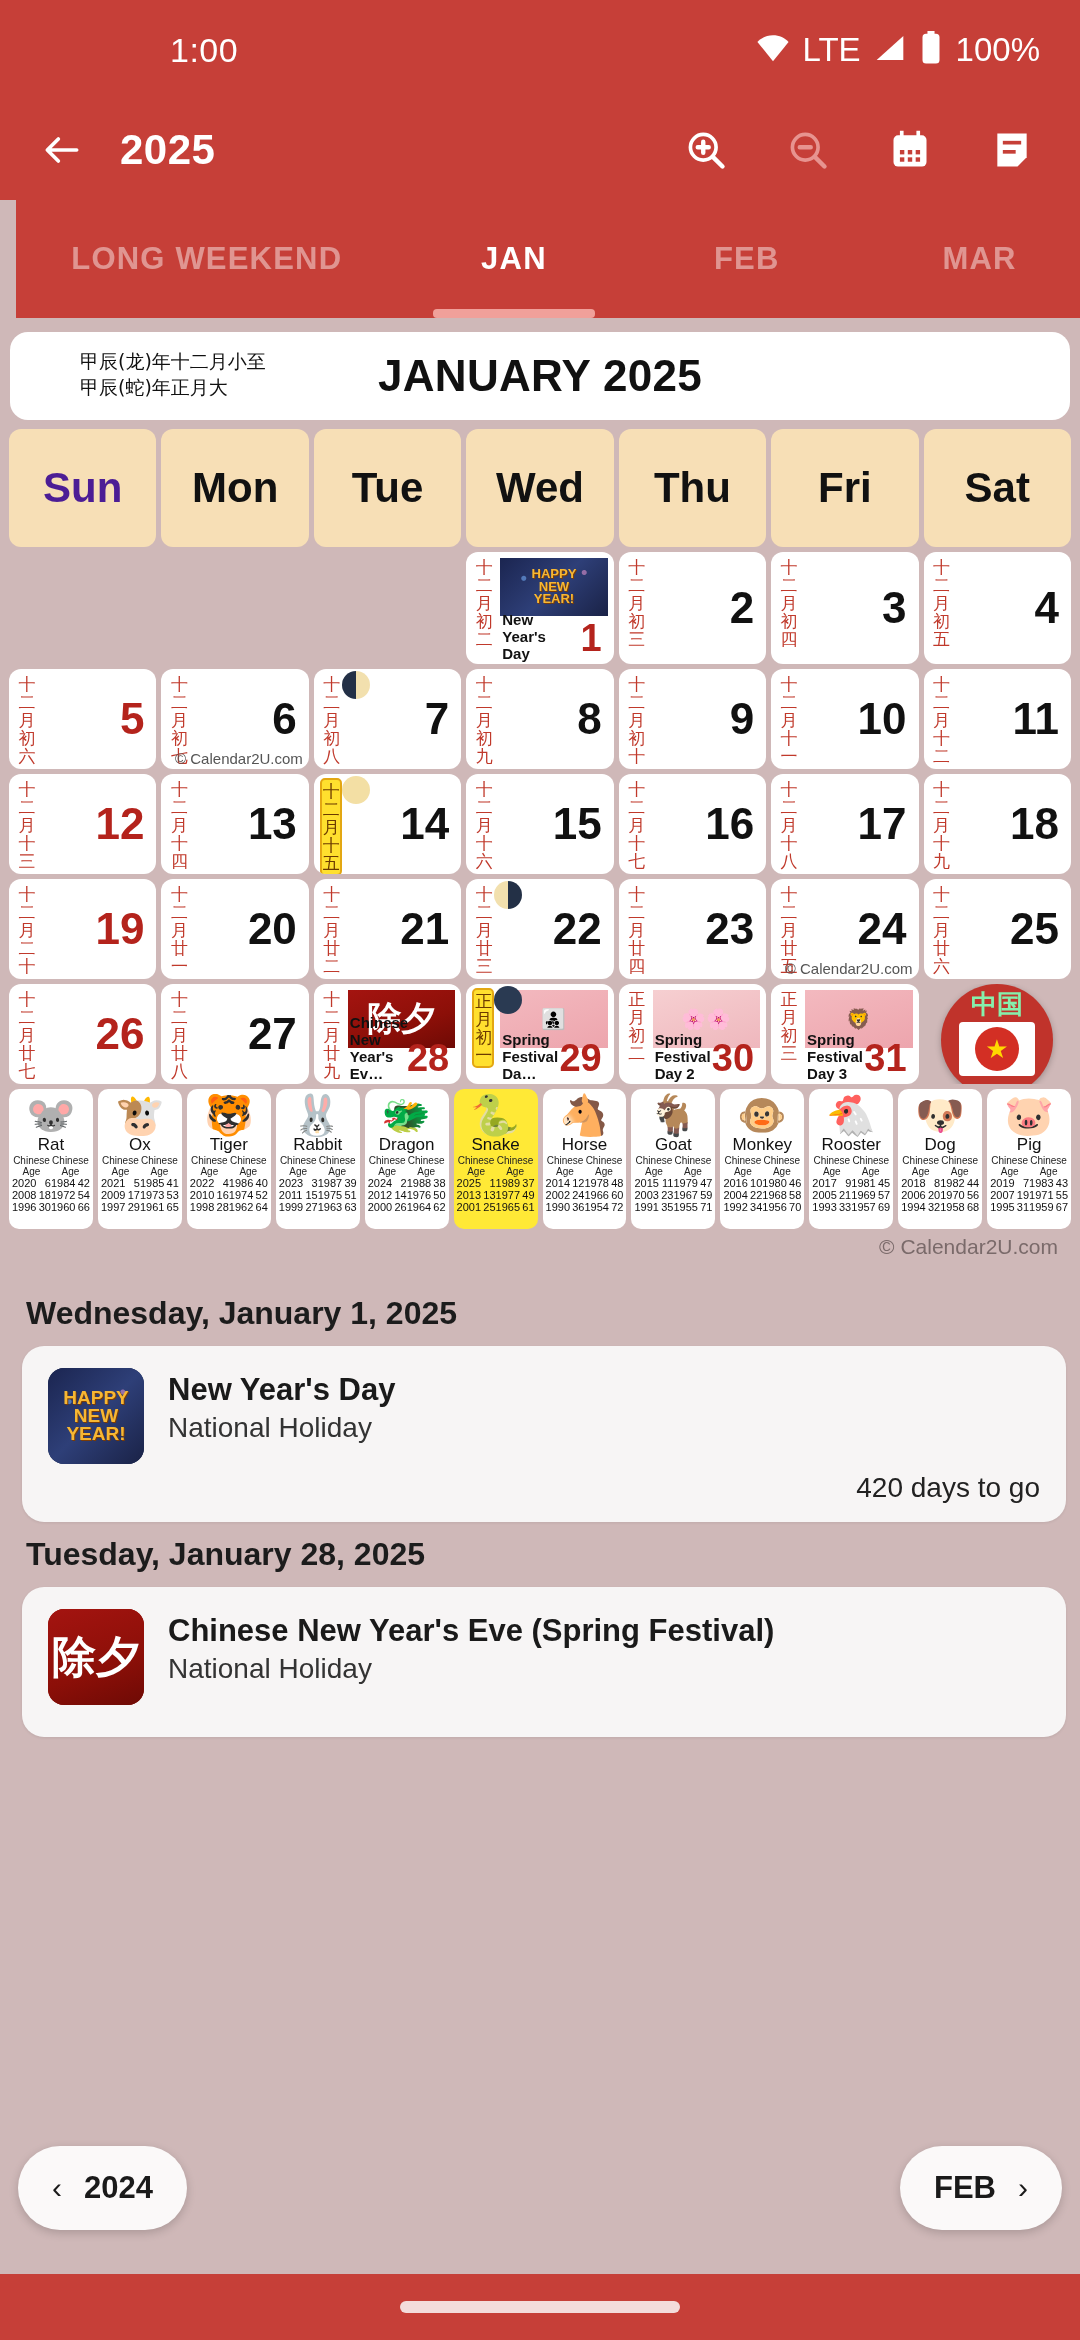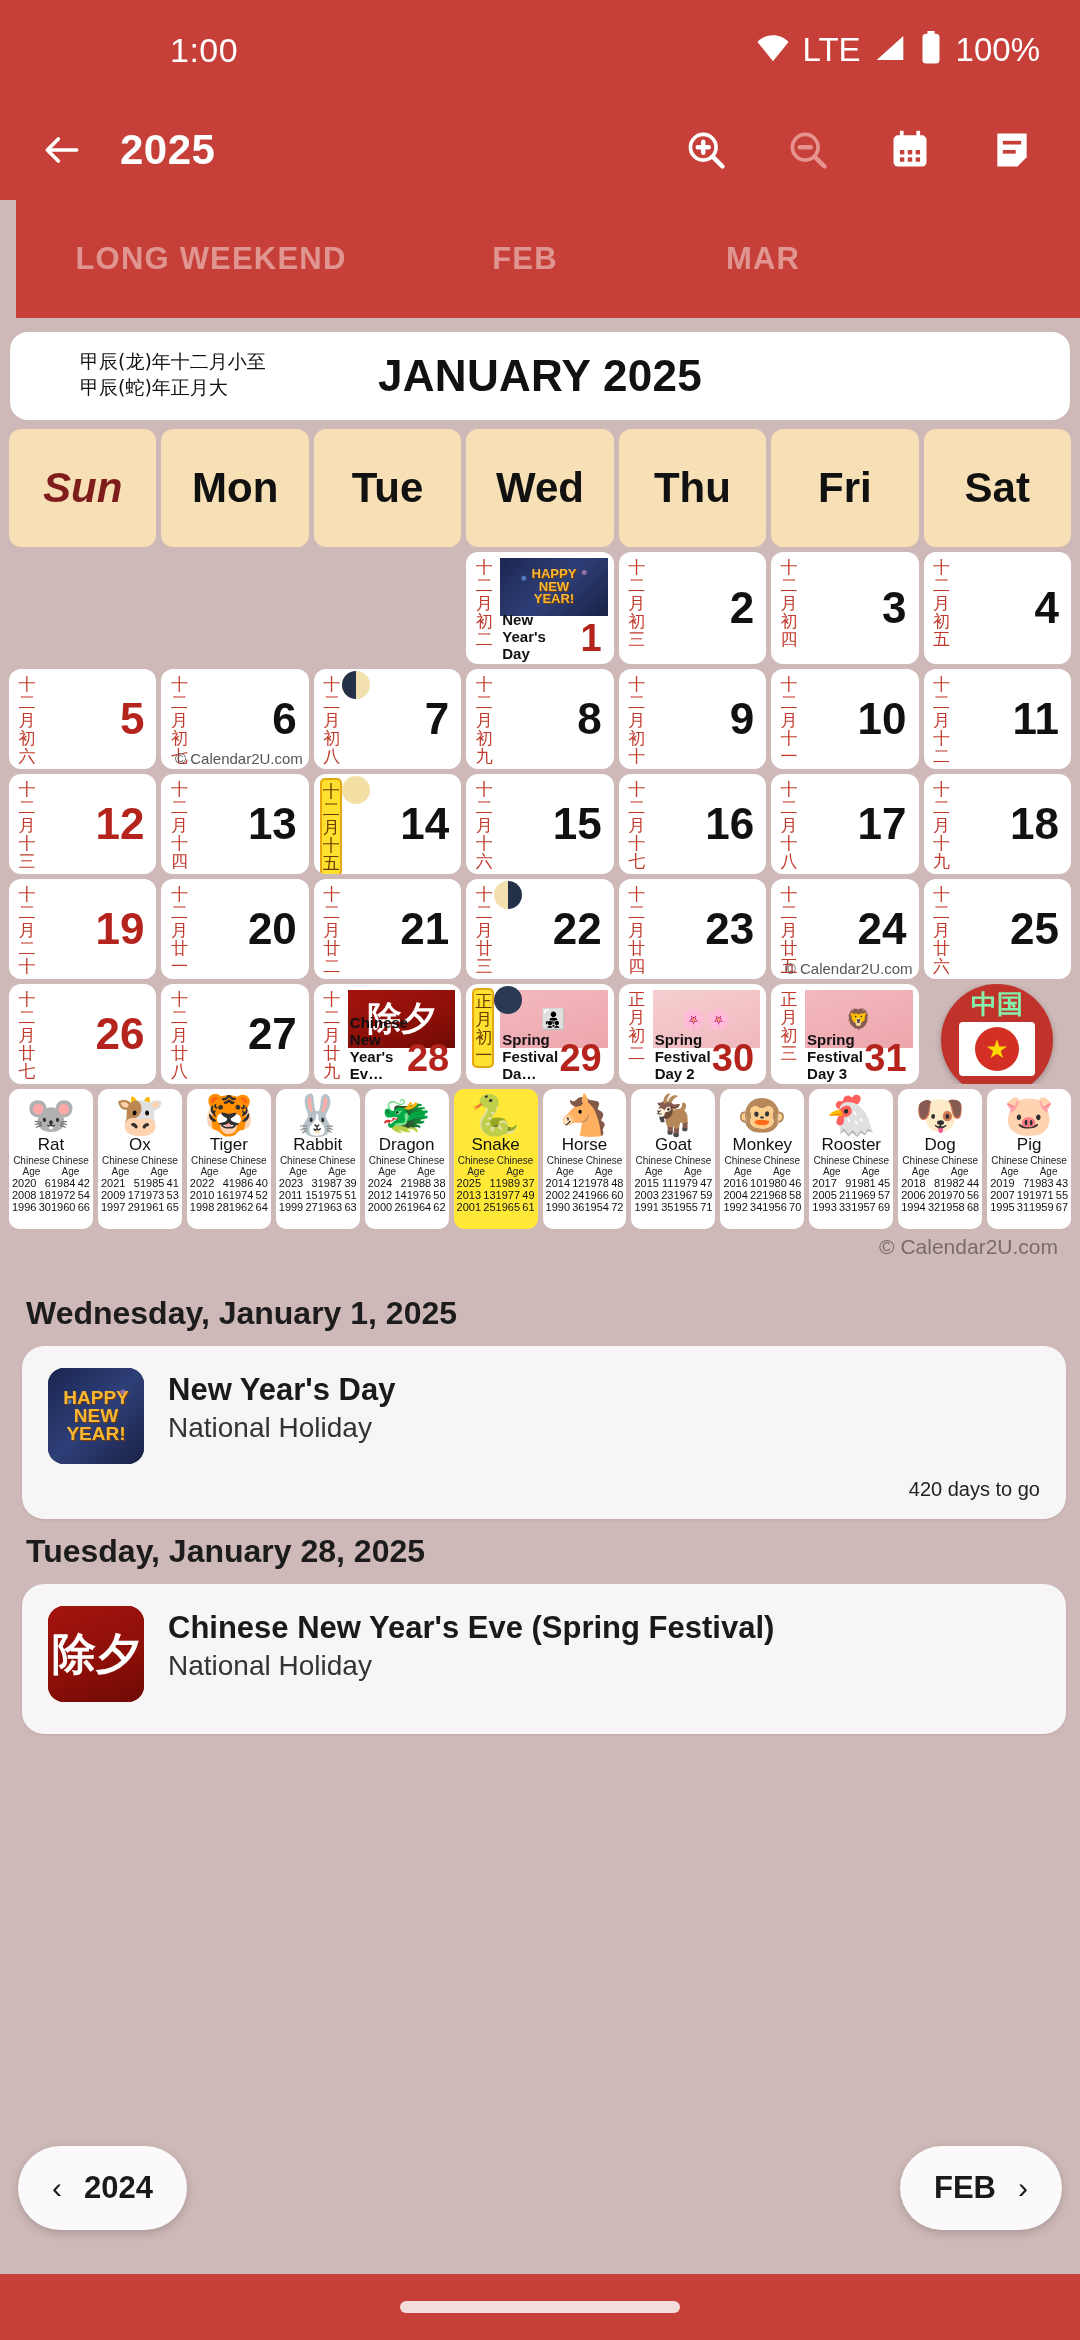--- a/index.html
+++ b/index.html
@@ -60,21 +60,21 @@
                 font-family: "DejaVu Sans", sans-serif; margin-left: 48px;}
   .month-title { width: 100%; text-align: center; font-size: 44px; font-weight: 700; color: #111; letter-spacing: .3px;}
 
   
   .wk-row { display: flex; gap: 5px; padding: 9px 9px 0 9px; }
   .wk {
     flex: 1; height: 118px; background: #f7dfb6; border-radius: 12px;
     display: flex; align-items: center; justify-content: center;
     font-size: 42px; font-weight: 700; color: #111;
   }
-  .wk.sun { color: #7f1d1d; font-style: italic; }
+  .wk.sun { color: #4c1d95; }
 
   
   .grid { padding: 0 9px; }
   .row { display: flex; gap: 5px; margin-top: 5px; }
   .cell {
     flex: 1; height: 100px; background: #fff; border-radius: 12px; position: relative;
     overflow: hidden;
   }
   .cell.blank { background: transparent; }
   .row.tall .cell { height: 112px; }
@@ -155,21 +155,21 @@
     background: #f7f5f5; border-radius: 22px; padding: 22px 26px 18px 26px;
     box-shadow: 0 1px 3px rgba(0,0,0,.08); position: relative; min-height: 150px;
   }
   .ev-row { display: flex; gap: 24px; }
   .ev-thumb { width: 96px; height: 96px; border-radius: 16px; flex: 0 0 auto; overflow: hidden;
               background:#1b2a4e; position: relative; }
   .ev-thumb.cny { background: #8e1008; }
   .ev-texts { padding-top: 4px; }
   .ev-title { font-size: 31px; font-weight: 700; color: #1a1a1a; }
   .ev-sub { font-size: 28px; color: #333; margin-top: 4px; }
-  .ev-countdown { text-align: right; font-size: 20px; color: #222; margin-top: 14px; }
+  .ev-countdown { text-align: right; font-size: 28px; color: #222; margin-top: 8px; }
 
   
   .pill {
     position: absolute; bottom: 110px; background: #fbf9f9; border-radius: 42px;
     height: 84px; display: flex; align-items: center; gap: 22px; padding: 0 34px;
     box-shadow: 0 3px 10px rgba(0,0,0,.18); font-size: 31px; font-weight: 700; color: #1a1a1a;
   }
   .pill.left { left: 18px; }
   .pill.right { right: 18px; }
   .chev { font-size: 30px; font-weight: 400; color:#1a1a1a; }
@@ -270,20 +270,21 @@
               <rect x="7" y="7" width="10" height="2"></rect>
               <rect x="7" y="12" width="7" height="2"></rect>
             </g>
           </svg>
       </div>
     </div>
   </div>
 
   <div class="tabs">
     <div class="tab wide">LONG WEEKEND</div>
+    <div class="tab narrow active">JAN</div>
     <div class="tab narrow">FEB</div>
     <div class="tab narrow">MAR</div>
   </div>
 
   <div class="scroll">
 
     <div class="month-card">
       <div class="lunar-head">
         <div>甲辰(龙)年十二月小至</div>
         <div>甲辰(蛇)年正月大</div>

